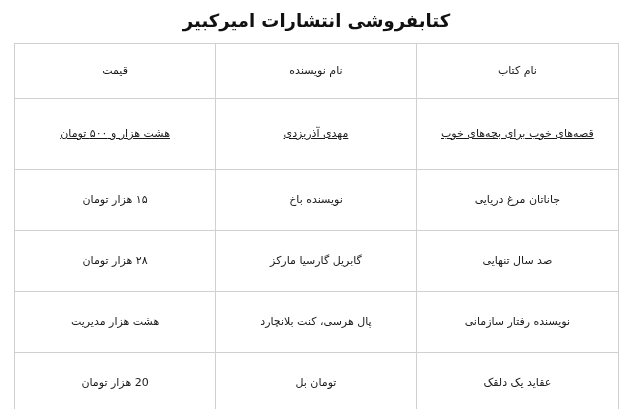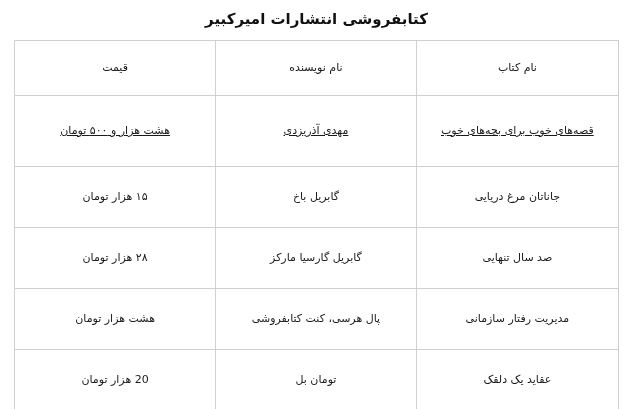--- a/index.html
+++ b/index.html
@@ -15,21 +15,21 @@
     overflow: hidden;
   }
   .page {
     width: 633px;
     height: 409px;
     position: relative;
     box-sizing: border-box;
   }
   .doc-title {
     text-align: center;
-    font-size: 15px;
+    font-size: 18px;
     font-weight: bold;
     color: #111111;
     padding-top: 10px;
     padding-bottom: 12px;
     letter-spacing: 0;
   }
   .table-wrap {
     padding: 0 14px;
     box-sizing: border-box;
   }
@@ -84,34 +84,34 @@
         </tr>
 
         <tr class="row-tall">
           <td class="col-title">قصه‌های خوب برای بچه‌های خوب</td>
           <td class="col-author">مهدی آذریزدی</td>
           <td class="col-price">هشت هزار و ۵۰۰ تومان</td>
         </tr>
 
         <tr class="row-normal">
           <td class="col-title">جاناتان مرغ دریایی</td>
-          <td class="col-author">گابریل باخ</td>
+          <td class="col-author">نویسنده باخ</td>
           <td class="col-price">۱۵ هزار تومان</td>
         </tr>
 
         <tr class="row-normal">
           <td class="col-title">صد سال تنهایی</td>
           <td class="col-author">گابریل گارسیا مارکز</td>
           <td class="col-price">۲۸ هزار تومان</td>
         </tr>
 
         <tr class="row-normal">
-          <td class="col-title">مدیریت رفتار سازمانی</td>
-          <td class="col-author">پال هرسی، کنت کتابفروشی</td>
-          <td class="col-price">هشت هزار تومان</td>
+          <td class="col-title">نویسنده رفتار سازمانی</td>
+          <td class="col-author">پال هرسی، کنت بلانچارد</td>
+          <td class="col-price">هشت هزار مدیریت</td>
         </tr>
 
         <tr class="row-normal">
           <td class="col-title">عقاید یک دلقک</td>
           <td class="col-author">تومان بل</td>
           <td class="col-price">20 هزار تومان</td>
         </tr>
       </tbody>
     </table>
   </div>

